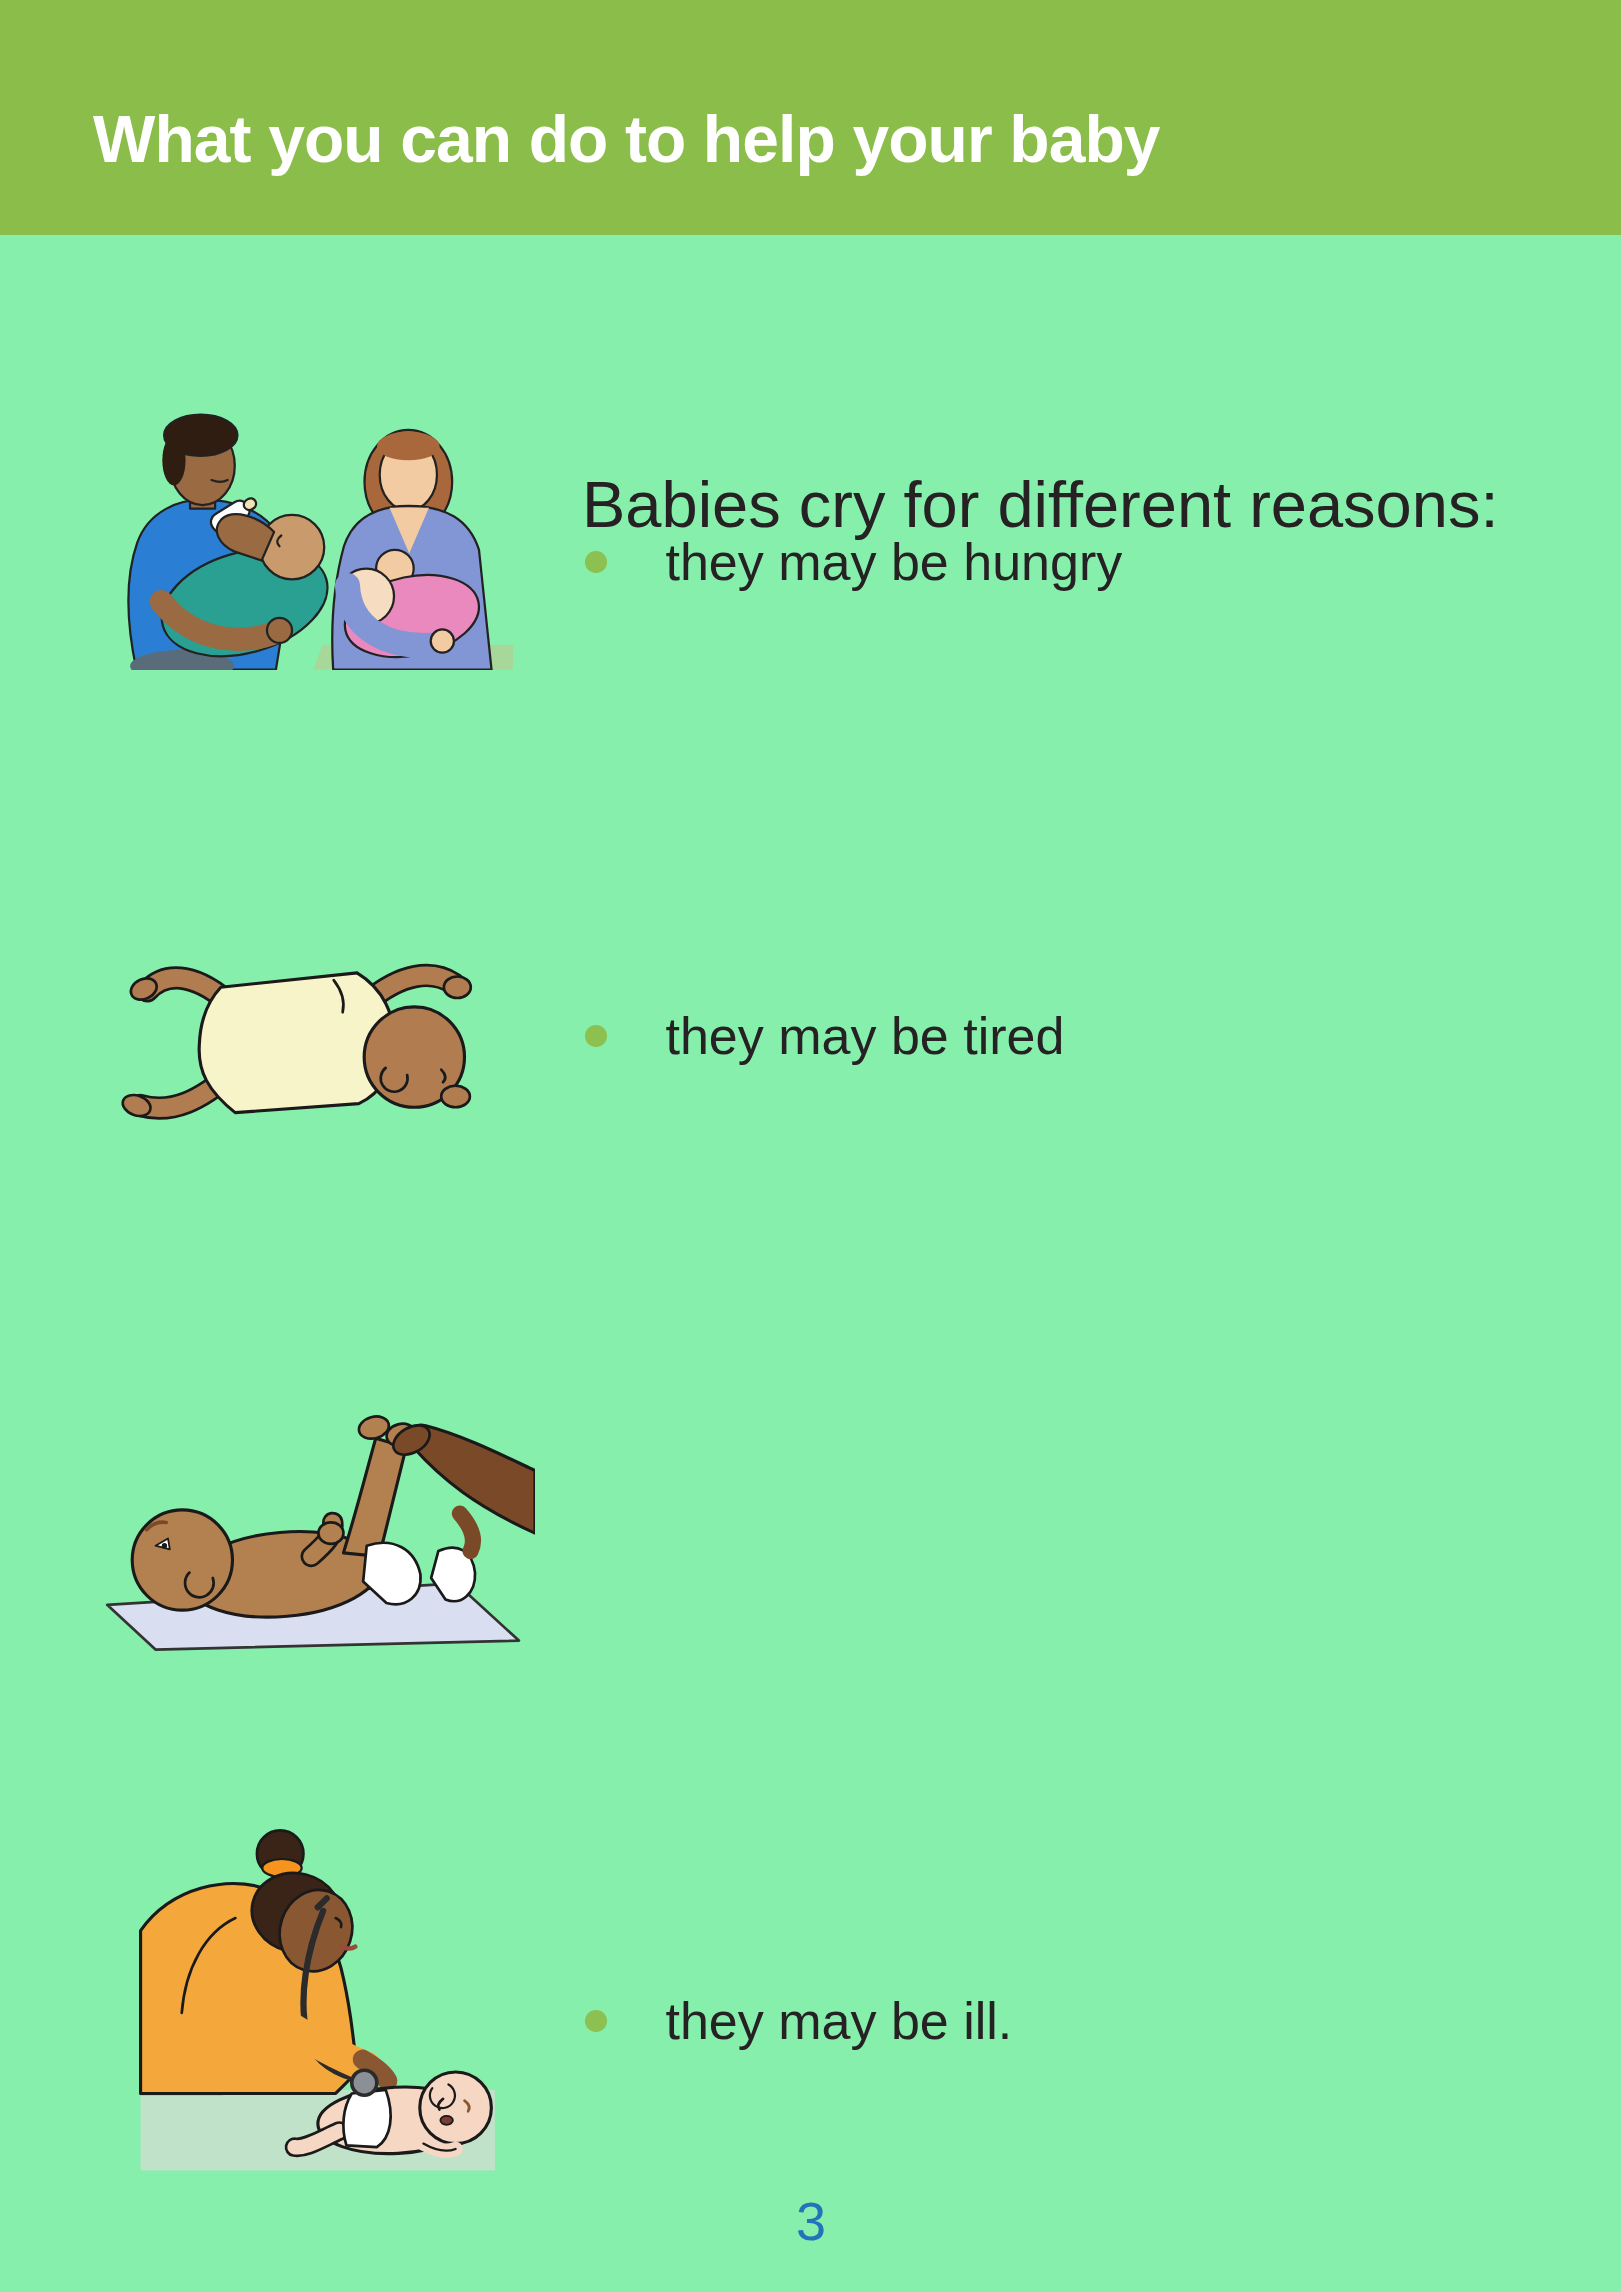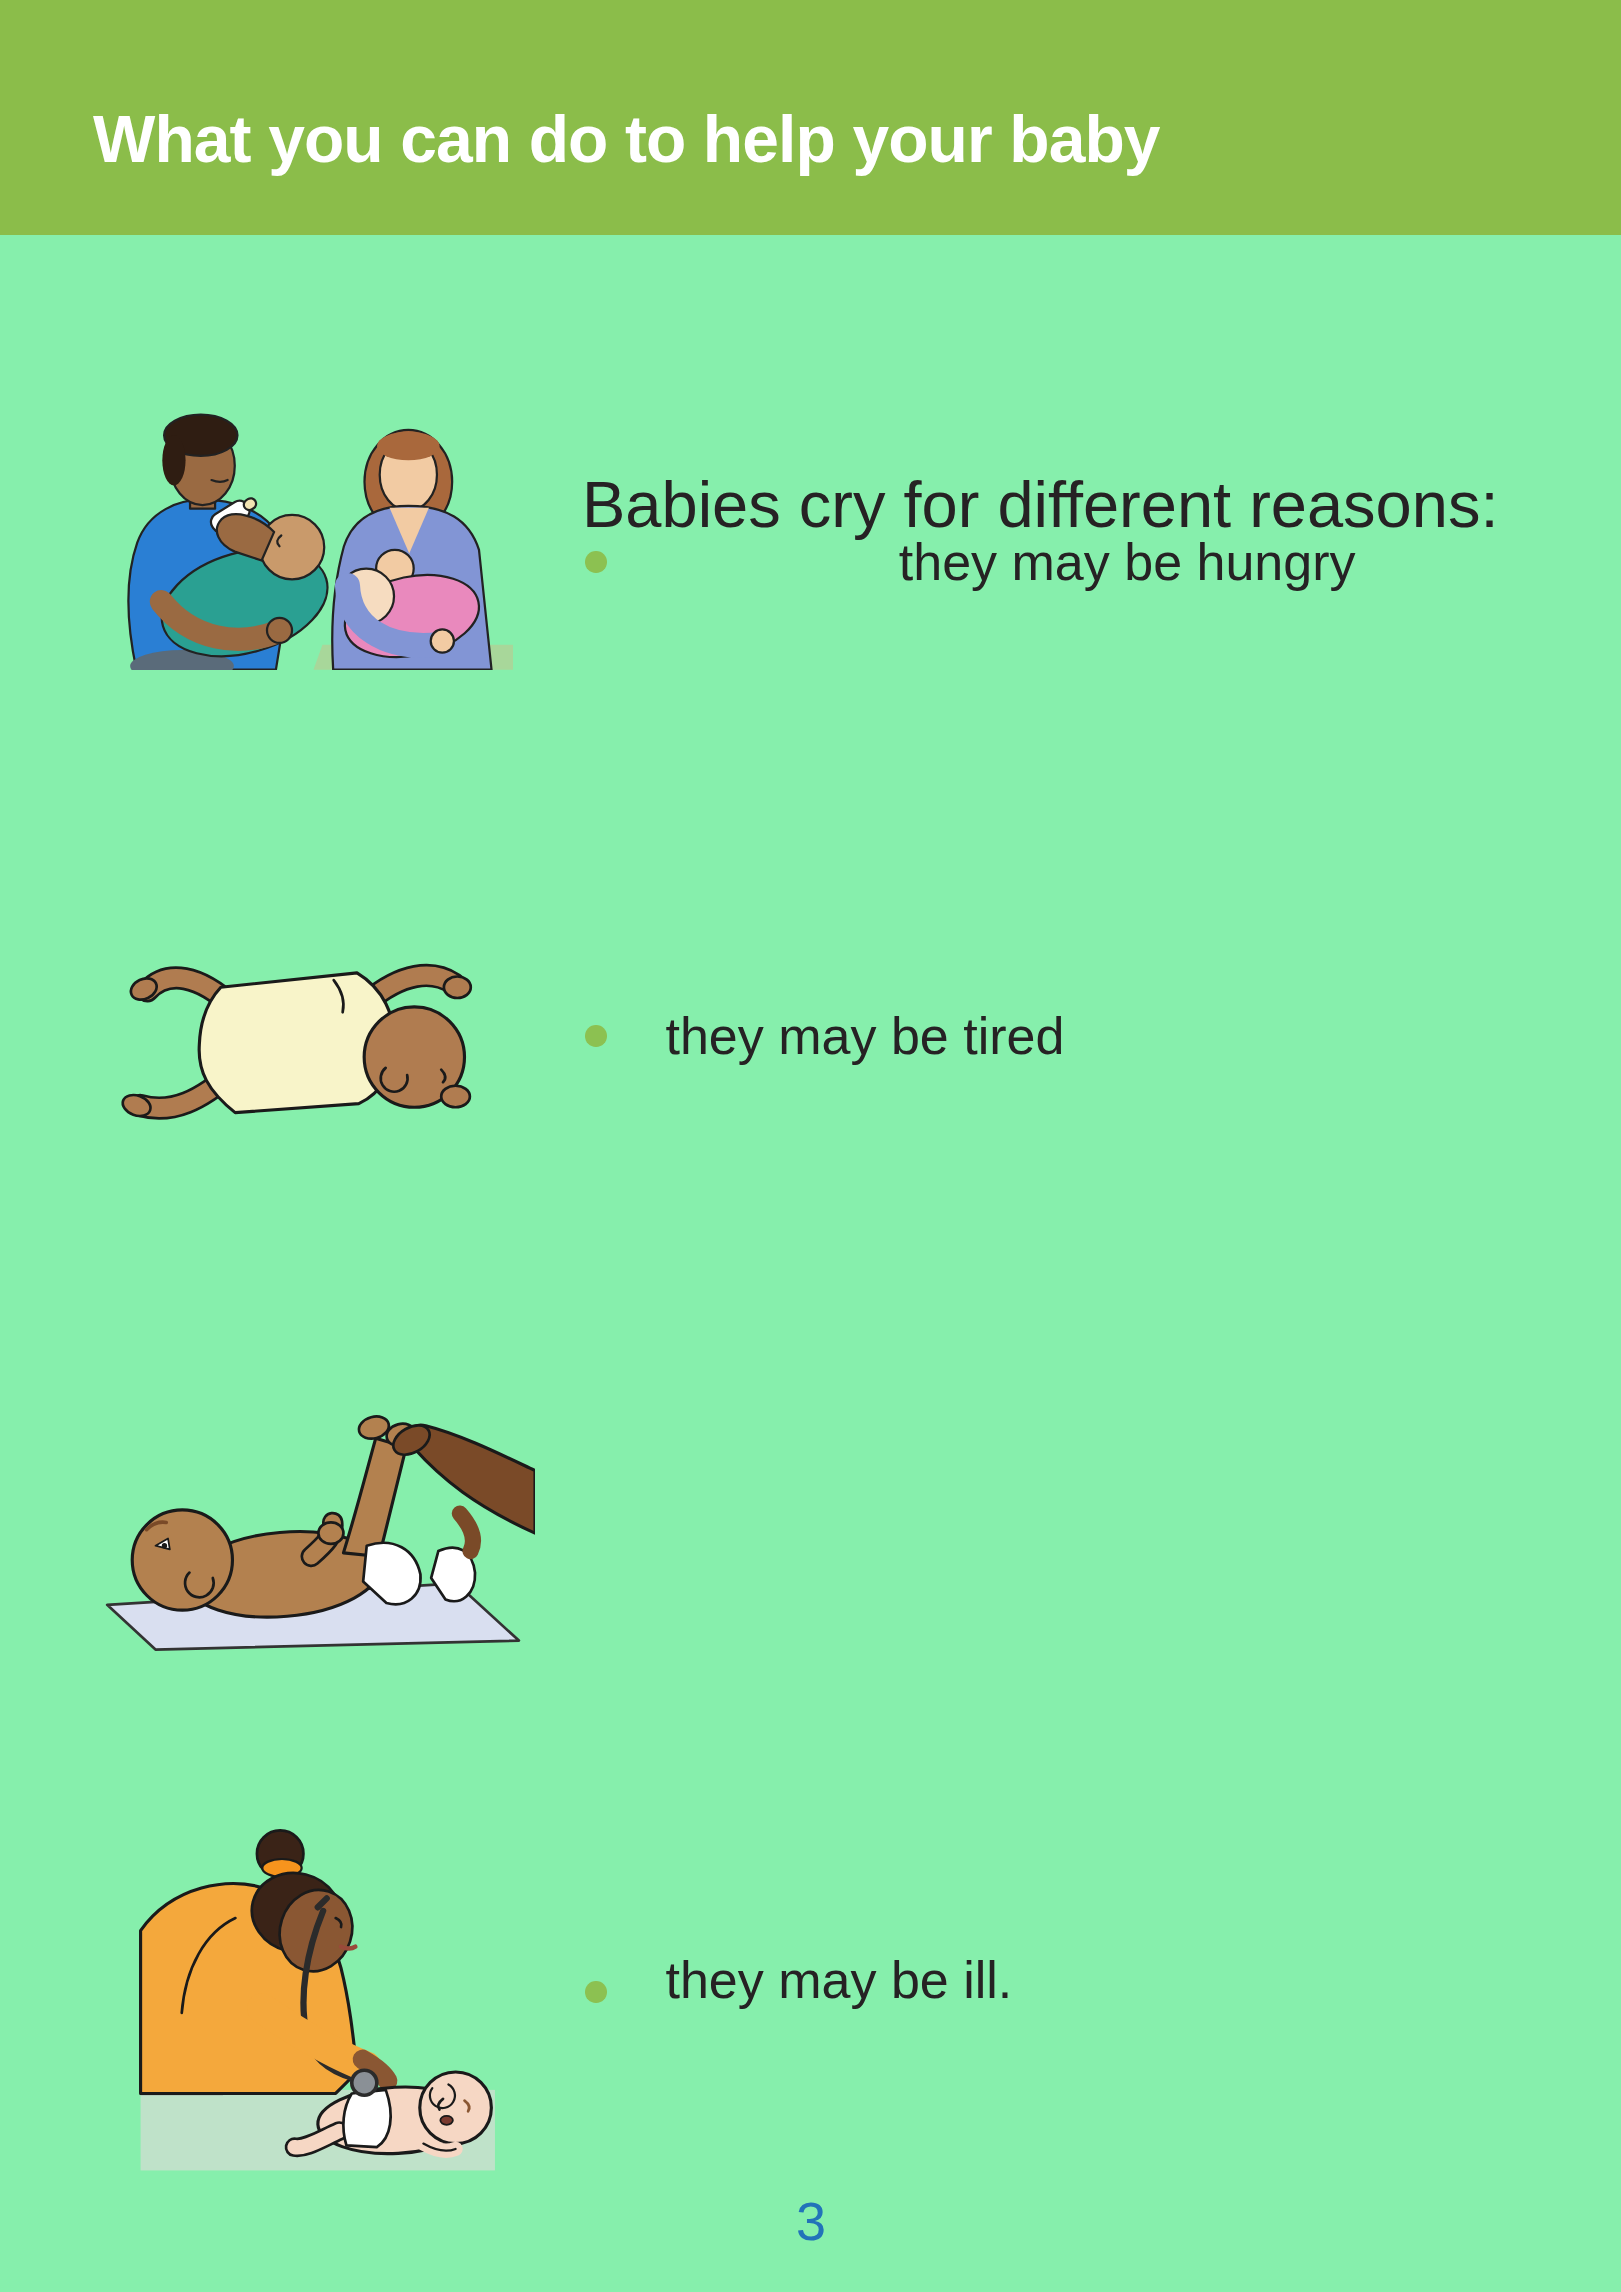--- a/index.html
+++ b/index.html
@@ -20,21 +20,21 @@
     color:var(--text-dark);white-space:nowrap;
   }
   .bullet{position:absolute;left:585px;display:flex;align-items:flex-start;}
   .bullet .dot{
     flex:0 0 auto;width:21.5px;height:21.5px;border-radius:50%;
     background:var(--bullet-green);margin-top:24px;
   }
   .bullet .btext{
     margin-left:59px;font-size:52px;line-height:70px;color:var(--text-dark);width:690px;
   }
-  .b1{top:527px;text-align:right;} .b2{top:1001px;} .b3{top:1461px;} .b4{top:1945px;align-items:center;}
+  .b1{top:527px;} .b2{top:1001px;} .b3{top:1461px;} .b4{top:1986px;}
   
   .illus{position:absolute;}
   .illus svg{display:block;}
   #illus1{left:97px;top:401px;}
   #illus2{left:99px;top:937px;}
   #illus3{left:100px;top:1370px;}
   #illus4{left:128px;top:1825px;}
   
   .pageno{
     position:absolute;left:0;top:2188px;width:1622px;text-align:center;

